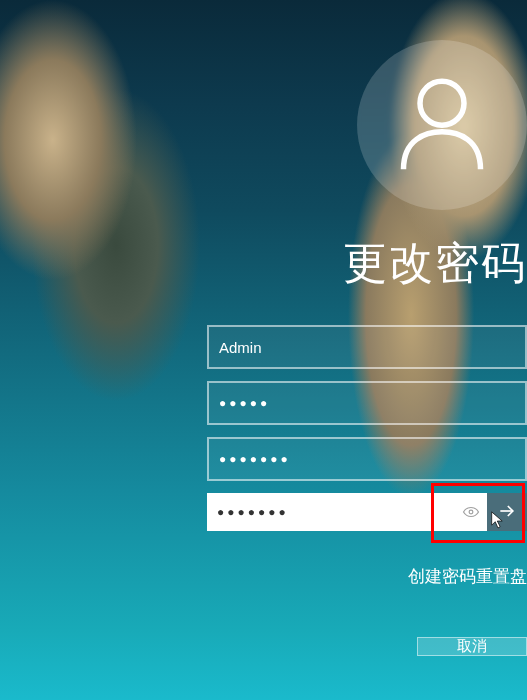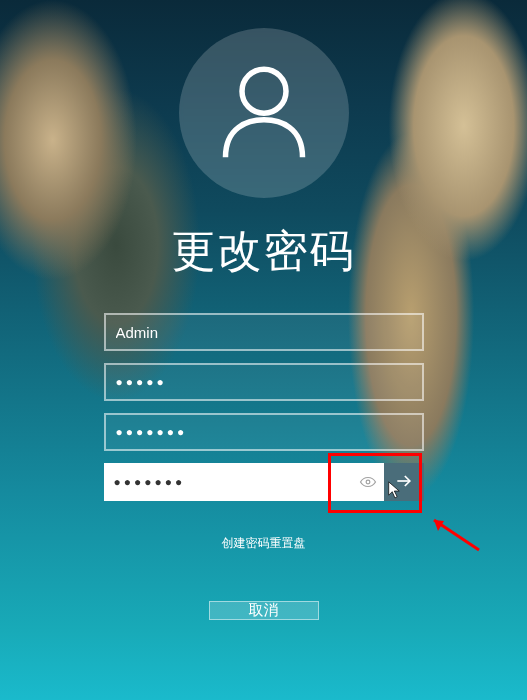--- a/index.html
+++ b/index.html
@@ -10,22 +10,22 @@
       background:
         radial-gradient(ellipse 120px 200px at 10% 20%, #c9b28a 0%, #8b7a5c 40%, transparent 70%),
         radial-gradient(ellipse 140px 260px at 22% 35%, #3a4a3e 0%, #4a5a4e 30%, transparent 60%),
         radial-gradient(ellipse 100px 180px at 88% 18%, #d4c096 0%, #a89470 50%, transparent 75%),
         radial-gradient(ellipse 90px 260px at 78% 45%, #b89f6f 0%, #8a7a5e 50%, transparent 70%),
         linear-gradient(180deg, #0a2a3a 0%, #0d3a4e 15%, #0f4a5e 30%, #126a7e 50%, #158a9e 70%, #18aab8 90%, #1abacc 100%);
       color: #fff;
     }
     .overlay {
       position: absolute; inset: 0;
-      display: flex; flex-direction: column; align-items: center;
-      padding-top: 28px;
+      display: flex; flex-direction: column; align-items: flex-end;
+      padding-top: 40px;
     }
     .avatar-circle {
       width: 170px; height: 170px;
       border-radius: 50%;
       background: rgba(255,255,255,0.18);
       backdrop-filter: blur(2px);
       display: flex; align-items: center; justify-content: center;
       margin-bottom: 24px;
     }
     .avatar-circle svg { width: 110px; height: 110px; }
@@ -36,21 +36,21 @@
       margin-bottom: 32px;
     }
     .field-row {
       width: 320px;
       margin-bottom: 12px;
       display: flex;
       align-items: stretch;
     }
     .text-input, .pw-input-shell {
       flex: 1;
-      height: 38px;
+      height: 44px;
       border: 2px solid rgba(255,255,255,0.55);
       background: rgba(255,255,255,0.05);
       color: #fff;
       font-size: 15px;
       padding: 0 10px;
       display: flex;
       align-items: center;
       outline: none;
     }
     .text-input::placeholder { color: rgba(255,255,255,0.6); }
@@ -109,21 +109,21 @@
       pointer-events: none;
     }
     .arrow-annot {
       position: absolute;
       right: -60px; top: 52px;
       width: 60px; height: 40px;
       pointer-events: none;
     }
     .link {
       margin-top: 28px;
-      font-size: 12px;
+      font-size: 17px;
       color: #fff;
       text-decoration: none;
       border-bottom: 1px solid rgba(255,255,255,0);
     }
     .cancel-btn {
       margin-top: 48px;
       width: 110px; height: 19px;
       border: 1px solid rgba(255,255,255,0.5);
       background: rgba(255,255,255,0.18);
       color: #fff;

